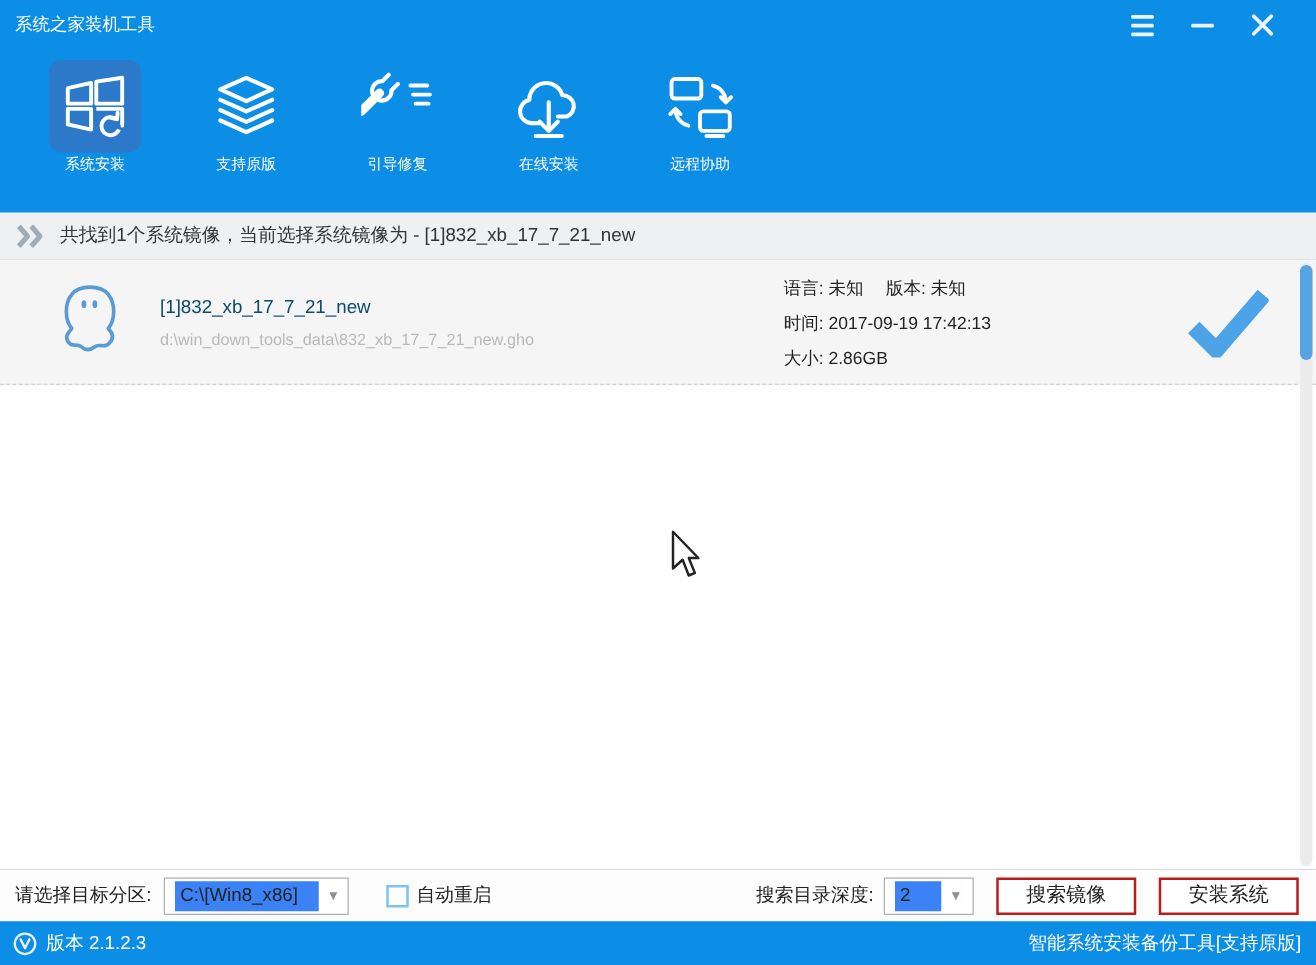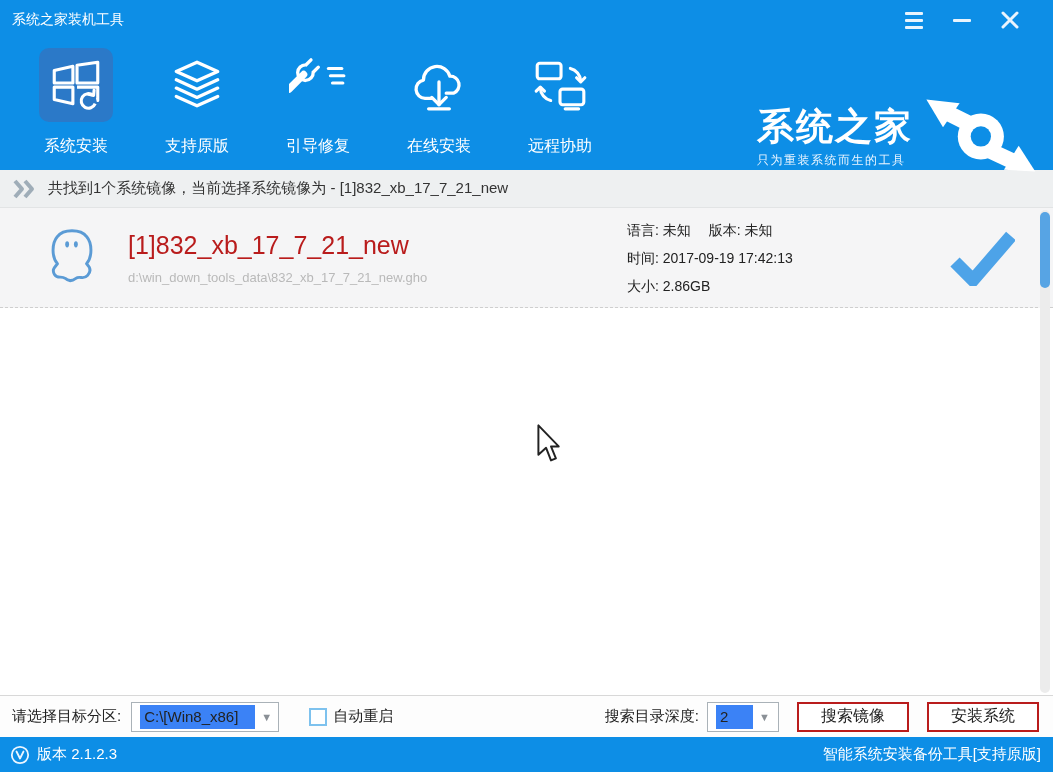--- a/index.html
+++ b/index.html
@@ -15,37 +15,37 @@
   .menu-icon { display:flex; flex-direction:column; gap:4px; }
   .menu-icon i { display:block; width:18px; height:3px; background:#e9f4fd; border-radius:1px; }
   .min-icon i { display:block; width:18px; height:3px; background:#e9f4fd; border-radius:1px; }
   .close-icon svg { display:block; }
 
   
   .nav { height:130px; background:#0d8ee6; display:flex; align-items:flex-start; padding:8px 0 0 26px; position:relative; flex:0 0 auto; }
   .nav-item { width:100px; margin-right:21px; display:flex; flex-direction:column; align-items:center; cursor:pointer; }
   .nav-tile { width:74px; height:74px; border-radius:10px; display:flex; align-items:center; justify-content:center; }
   .nav-item.active .nav-tile { background:#2b79c8; }
-  .nav-label { margin-top:14px; color:#fff; font-size:16px; white-space:nowrap; }
+  .nav-label { margin-top:1px; color:#fff; font-size:12px; white-space:nowrap; }
   .brand { position:absolute; right:14px; top:52px; display:flex; align-items:center; }
   .brand-text { text-align:left; margin-right:6px; }
   .brand-name { color:#fff; font-size:37px; font-weight:bold; letter-spacing:2px; line-height:1.1; }
   .brand-tagline { color:#eaf5ff; font-size:12px; letter-spacing:1.5px; margin-top:4px; }
 
   
   .statusbar { height:38px; background:#eef0f1; border-bottom:1px solid #e2e4e5; display:flex; align-items:center; padding:0 12px; flex:0 0 auto; }
   .statusbar .chevrons { margin-right:10px; display:flex; }
   .status-text { font-size:15px; color:#333; }
 
   
   .content { flex:1 1 auto; position:relative; background:#fff; overflow:hidden; }
   .list-item { height:100px; background:#f5f5f6; border-bottom:1px dashed #cfcfcf; display:flex; align-items:center; padding:0 26px 0 40px; cursor:pointer; }
   .ghost-wrap { width:70px; flex:0 0 auto; }
   .img-texts { margin-left:18px; flex:1 1 auto; }
-  .img-title { color:#b91c1c; font-size:25px; margin-bottom:10px; }
+  .img-title { color:#0c4a6e; font-size:15px; margin-bottom:10px; }
   .img-path { color:#b9b9b9; font-size:13px; }
   .img-meta { width:310px; flex:0 0 auto; font-size:14px; color:#222; line-height:28px; }
   .meta-gap { display:inline-block; width:18px; }
   .check-wrap { width:90px; flex:0 0 auto; display:flex; justify-content:center; }
   .scroll-track { position:absolute; top:2px; right:3px; bottom:2px; width:10px; background:#ececec; border-radius:5px; }
   .scroll-thumb { position:absolute; top:2px; left:0; width:10px; height:76px; background:#57a4e4; border-radius:5px; cursor:pointer; }
   .cursor { position:absolute; left:536px; top:216px; pointer-events:none; }
 
   
   .bottombar { height:42px; background:#fdfdfd; border-top:1px solid #d8d8d8; display:flex; align-items:center; padding:0 12px; flex:0 0 auto; font-size:15px; color:#222; }
@@ -156,36 +156,20 @@
           <path d="M33 51 H46"></path>
           <path d="M38 12 a13 13 0 0 1 10 12"></path>
           <path d="M44 21 l4 4 4 -4"></path>
           <path d="M19 43 a13 13 0 0 1 -10 -12"></path>
           <path d="M13 34 l-4 -4 -4 4"></path>
         </svg>
       </div>
       <span class="nav-label">远程协助</span>
     </div>
 
-    <div class="brand">
-      <div class="brand-text">
-        <div class="brand-name">系统之家</div>
-        <div class="brand-tagline">只为重装系统而生的工具</div>
-      </div>
-      <span>
-        <svg width="120" height="88" viewBox="0 0 130 95">
-          <polygon points="8,8 44,12 26,38" fill="#fff"></polygon>
-          <path d="M30 22 L58 36" stroke="#fff" stroke-width="17"></path>
-          <circle cx="67" cy="48" r="25" fill="#fff"></circle>
-          <circle cx="67" cy="48" r="11" fill="#0d8ee6"></circle>
-          <path d="M78 64 L104 76" stroke="#fff" stroke-width="17"></path>
-          <polygon points="126,86 92,84 108,58" fill="#fff"></polygon>
-        </svg>
-      </span>
-    </div>
   </div>
 
   <div class="statusbar">
     <span class="chevrons">
       <svg width="26" height="20" viewBox="0 0 26 20" fill="none" stroke="#9fadb8" stroke-width="4" stroke-linejoin="round">
         <path d="M3 2 L10 10 L3 18"></path>
         <path d="M13 2 L20 10 L13 18"></path>
       </svg>
     </span>
     <span class="status-text">共找到1个系统镜像，当前选择系统镜像为 - [1]832_xb_17_7_21_new</span>

